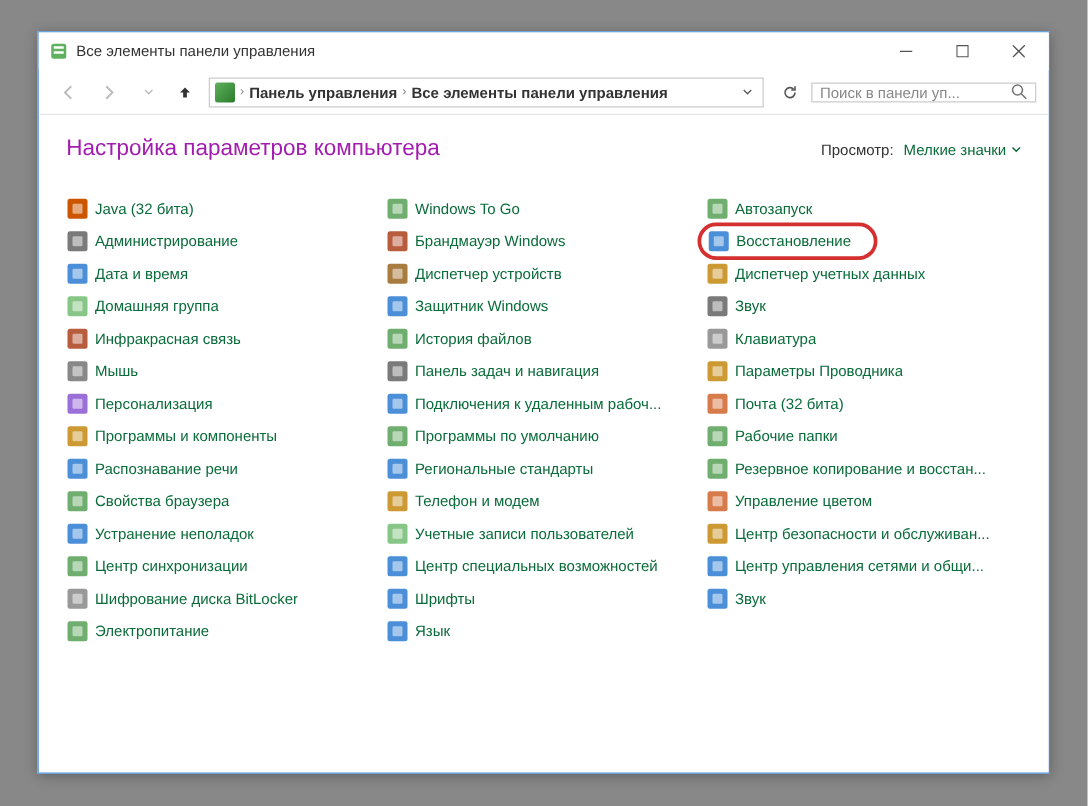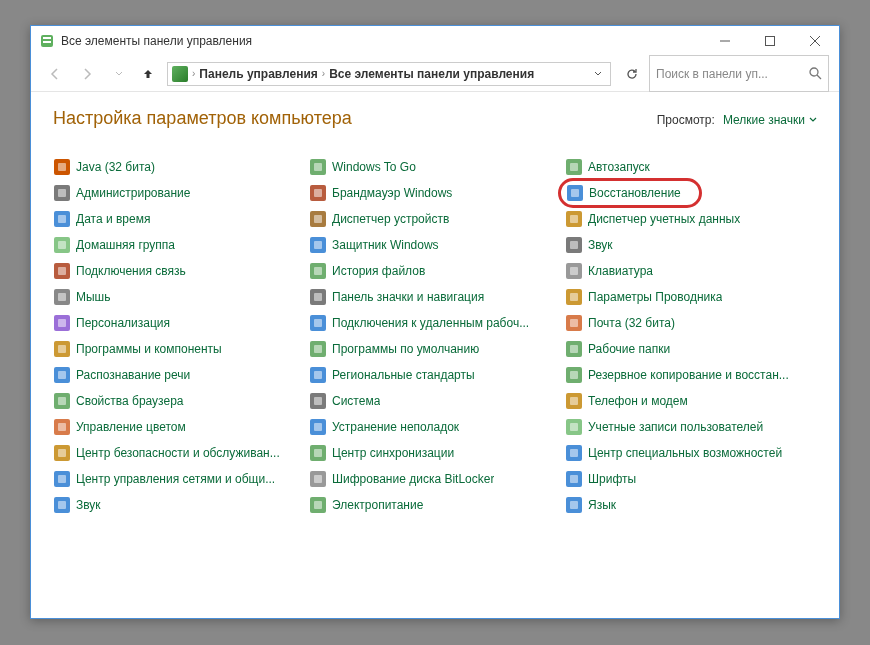--- a/index.html
+++ b/index.html
@@ -12,25 +12,25 @@
 .win-btn { width: 45px; height: 30px; display: flex; align-items: center; justify-content: center; cursor: pointer; color: #555; }
 .navbar { height: 36px; display: flex; align-items: center; padding: 0 10px; gap: 4px; border-bottom: 1px solid #e5e5e5; }
 .nav-arrow { width: 28px; height: 28px; display: flex; align-items: center; justify-content: center; color: #bbb; border-radius: 2px; }
 .nav-up { width: 22px; height: 28px; display: flex; align-items: center; justify-content: center; color: #333; cursor: pointer; }
 .address { flex: 1; height: 24px; border: 1px solid #ccc; display: flex; align-items: center; font-size: 12px; padding: 0 4px; gap: 4px; margin: 0 4px; }
 .addr-icon { width: 16px; height: 16px; background: linear-gradient(135deg,#5fb05f,#2a7d2a); border-radius: 2px; display: inline-flex; }
 .addr-seg { color: #333; cursor: pointer; font-weight: bold; }
 .addr-chev { color: #888; font-size: 10px; }
 .addr-drop { margin-left: auto; color: #555; cursor: pointer; padding: 0 4px; }
 .refresh { width: 26px; height: 24px; display: flex; align-items: center; justify-content: center; color: #555; cursor: pointer; }
-.search { width: 180px; height: 37px; border: 1px solid #ccc; display: flex; align-items: center; padding: 0 6px; font-size: 12px; color: #888; gap: 6px; }
+.search { width: 180px; height: 16px; border: 1px solid #ccc; display: flex; align-items: center; padding: 0 6px; font-size: 12px; color: #888; gap: 6px; }
 .search-text { flex: 1; overflow: hidden; text-overflow: ellipsis; white-space: nowrap; }
 .content { flex: 1; padding: 16px 22px; overflow: auto; }
 .header-row { display: flex; align-items: baseline; margin-bottom: 28px; }
-.page-title { color: #a16207; font-size: 18px; font-weight: 400; flex: 1; }
+.page-title { color: #a21caf; font-size: 18px; font-weight: 400; flex: 1; }
 .view-label { font-size: 12px; color: #333; margin-right: 8px; }
 .view-value { font-size: 12px; color: #0a6b3a; cursor: pointer; display: inline-flex; align-items: center; gap: 4px; }
 .grid { display: grid; grid-template-columns: repeat(3, 1fr); column-gap: 4px; row-gap: 6px; }
 .item { display: flex; align-items: center; gap: 6px; font-size: 12px; cursor: pointer; padding: 2px 1px; white-space: nowrap; overflow: hidden; position: relative; }
 .item-label { color: #0a6b3a; overflow: hidden; text-overflow: ellipsis; }
 .ico { width: 16px; height: 16px; flex-shrink: 0; display: inline-flex; align-items: center; justify-content: center; border-radius: 2px; font-size: 10px; }
 .highlight { border: 3px solid #d43030; border-radius: 16px; padding: 4px 18px 4px 6px; margin: -5px 0 -5px -7px; width: fit-content; }
 svg { display: block; }
 </style>
 </head>
@@ -223,21 +223,21 @@
             </svg>
           </span>
           <span class="item-label">Звук</span>
         </div>
         <div class="item">
           <span class="ico" style="background: rgb(184, 92, 62);">
             <svg width="10" height="10" viewBox="0 0 10 10">
               <rect x="1" y="1" width="8" height="8" fill="rgba(255,255,255,.5)" rx="1"></rect>
             </svg>
           </span>
-          <span class="item-label">Подключения связь</span>
+          <span class="item-label">Инфракрасная связь</span>
         </div>
         <div class="item">
           <span class="ico" style="background: rgb(111, 174, 111);">
             <svg width="10" height="10" viewBox="0 0 10 10">
               <rect x="1" y="1" width="8" height="8" fill="rgba(255,255,255,.5)" rx="1"></rect>
             </svg>
           </span>
           <span class="item-label">История файлов</span>
         </div>
         <div class="item">
@@ -255,21 +255,21 @@
             </svg>
           </span>
           <span class="item-label">Мышь</span>
         </div>
         <div class="item">
           <span class="ico" style="background: rgb(122, 122, 122);">
             <svg width="10" height="10" viewBox="0 0 10 10">
               <rect x="1" y="1" width="8" height="8" fill="rgba(255,255,255,.5)" rx="1"></rect>
             </svg>
           </span>
-          <span class="item-label">Панель значки и навигация</span>
+          <span class="item-label">Панель задач и навигация</span>
         </div>
         <div class="item">
           <span class="ico" style="background: rgb(204, 153, 51);">
             <svg width="10" height="10" viewBox="0 0 10 10">
               <rect x="1" y="1" width="8" height="8" fill="rgba(255,255,255,.5)" rx="1"></rect>
             </svg>
           </span>
           <span class="item-label">Параметры Проводника</span>
         </div>
         <div class="item">
@@ -344,28 +344,20 @@
           </span>
           <span class="item-label">Резервное копирование и восстан...</span>
         </div>
         <div class="item">
           <span class="ico" style="background: rgb(111, 174, 111);">
             <svg width="10" height="10" viewBox="0 0 10 10">
               <rect x="1" y="1" width="8" height="8" fill="rgba(255,255,255,.5)" rx="1"></rect>
             </svg>
           </span>
           <span class="item-label">Свойства браузера</span>
-        </div>
-        <div class="item">
-          <span class="ico" style="background: rgb(122, 122, 122);">
-            <svg width="10" height="10" viewBox="0 0 10 10">
-              <rect x="1" y="1" width="8" height="8" fill="rgba(255,255,255,.5)" rx="1"></rect>
-            </svg>
-          </span>
-          <span class="item-label">Система</span>
         </div>
         <div class="item">
           <span class="ico" style="background: rgb(204, 153, 51);">
             <svg width="10" height="10" viewBox="0 0 10 10">
               <rect x="1" y="1" width="8" height="8" fill="rgba(255,255,255,.5)" rx="1"></rect>
             </svg>
           </span>
           <span class="item-label">Телефон и модем</span>
         </div>
         <div class="item">

